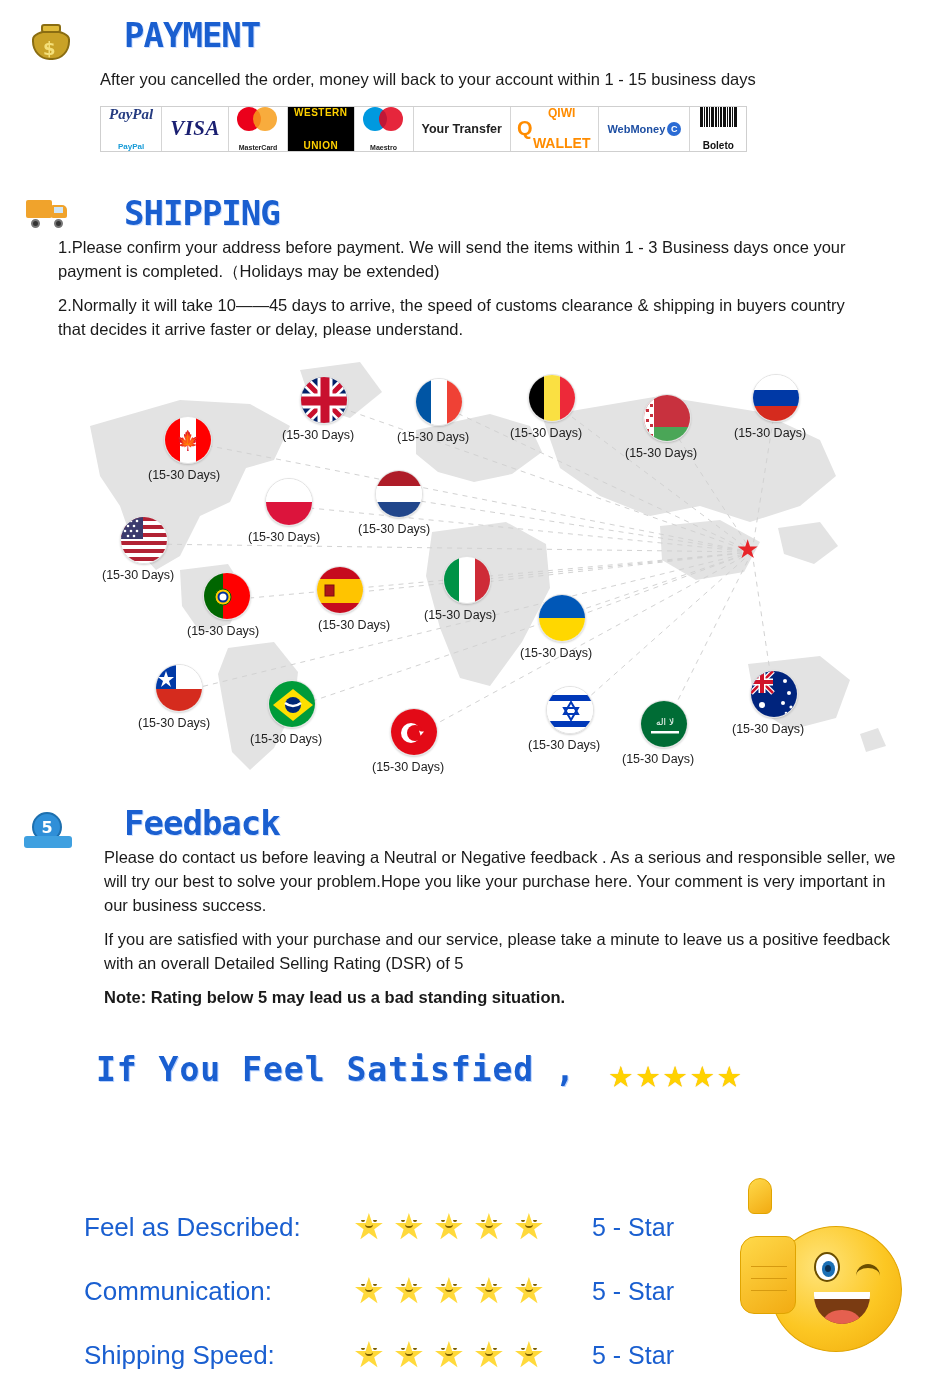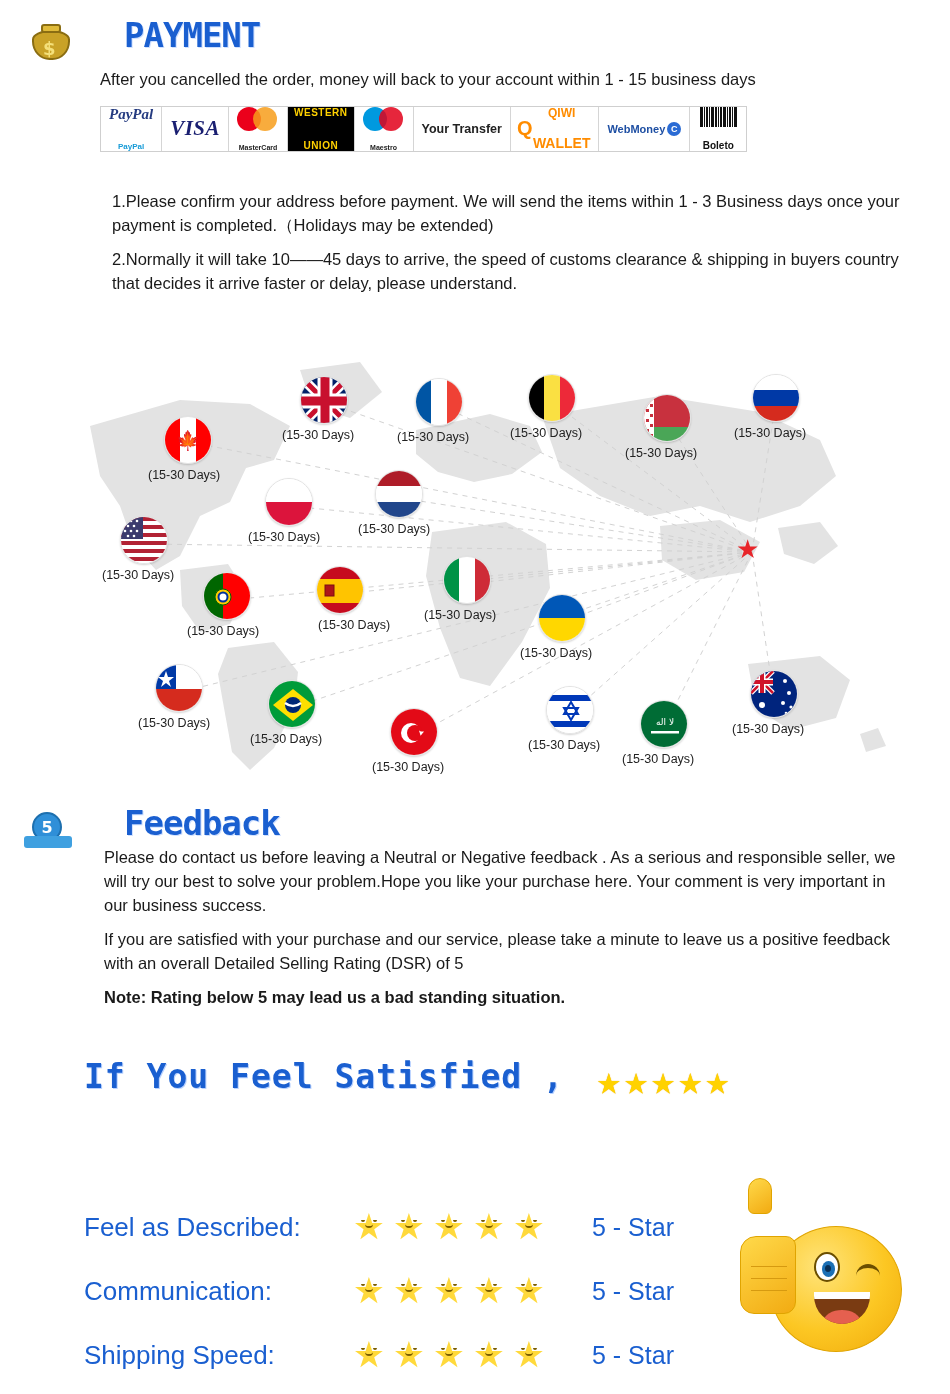--- a/index.html
+++ b/index.html
@@ -136,21 +136,21 @@
   .truck {
     position: absolute; left: 4px; top: 8px; width: 46px; height: 30px;
   }
   .truck-body { position: absolute; left: 0; top: 2px; width: 26px; height: 18px; background: #f0a32c; border-radius: 2px; }
   .truck-cab { position: absolute; left: 25px; top: 7px; width: 16px; height: 13px; background: #f0a32c; border-radius: 2px 5px 2px 2px; }
   .truck-win { position: absolute; left: 28px; top: 9px; width: 9px; height: 6px; background: #cfe6f7; }
   .truck-wheel { position: absolute; bottom: 0; width: 9px; height: 9px; background: #333; border-radius: 50%; border: 2px solid #777; }
   .truck-wheel.w1 { left: 5px; }
   .truck-wheel.w2 { left: 28px; }
 
-  #ship-p1, #ship-p2 { margin-left: 90px; width: 810px; }
+  #ship-p1, #ship-p2 { margin-left: 36px; width: 810px; }
 
   
   #map-section {
     position: absolute; left: 60px; top: 356px;
     width: 840px; height: 440px;
   }
   #world-map-bg {
     position: absolute; inset: 0;
     opacity: 1;
   }
@@ -189,21 +189,21 @@
   #feedback-title { margin-left: 40px; }
   .fb-icon { position: absolute; left: 2px; top: 12px; width: 50px; height: 36px; }
   .fb-badge { position: absolute; left: 8px; top: 0; width: 30px; height: 30px; border-radius: 50%; background: #2f8fd8; border: 2px solid #1d6fae; color: #fff; font-size: 16px; font-weight: bold; text-align: center; line-height: 27px; font-family: "DejaVu Sans", sans-serif; }
   .fb-base { position: absolute; left: 0; top: 24px; width: 48px; height: 12px; background: #3fa0e0; border-radius: 3px; }
 
   #fb-p1, #fb-p2, #fb-note { margin-left: 82px; width: 800px; }
   #fb-note { font-weight: bold; }
 
   
   #satisfied-banner {
-    position: absolute; left: 84px; top: 1048px; width: 850px; margin-top: 7px;
+    position: absolute; left: 96px; top: 1048px; width: 850px;
   }
   .banner-line {
     font-family: "DejaVu Sans Mono", monospace;
     font-weight: bold;
     font-size: 33px;
     color: #1a5fd0;
     letter-spacing: 1px;
     line-height: 1.32;
     text-shadow: 1px 1px 0 #b9d2ff;
     white-space: nowrap;
@@ -363,20 +363,32 @@
           <i></i>
           <i class="w"></i>
           <i class="t"></i>
       </div>
       <div class="bl">Boleto</div>
     </div>
   </div>
 </div>
 
 <div class="section" id="shipping-section">
+  <div class="sec-head">
+    <div class="sec-icon">
+      <div class="truck">
+        <div class="truck-body"></div>
+        <div class="truck-cab"></div>
+        <div class="truck-win"></div>
+        <div class="truck-wheel w1"></div>
+        <div class="truck-wheel w2"></div>
+      </div>
+    </div>
+    <div class="sec-title blocky" id="shipping-title">SHIPPING</div>
+  </div>
   <p class="body-text" id="ship-p1">1.Please confirm your address before payment. We will send the items within 1 - 3 Business days once your payment is completed.（Holidays may be extended)</p>
   <p class="body-text" id="ship-p2">2.Normally it will take 10——45 days to arrive, the speed of customs clearance &amp; shipping in buyers country that decides it arrive faster or delay, please understand.</p>
 </div>
 
 <div id="map-section">
   <svg id="world-map-bg" viewBox="0 0 840 440">
     <g fill="#e3e3e3">
 
       <path d="M30 70 L120 44 L190 48 L230 70 L214 104 L186 112 L170 146 L140 160 L120 200 L96 214 L74 190 L60 150 L40 120 Z"></path>
       <path d="M120 214 L168 208 L186 236 L170 268 L140 276 L122 250 Z"></path>

